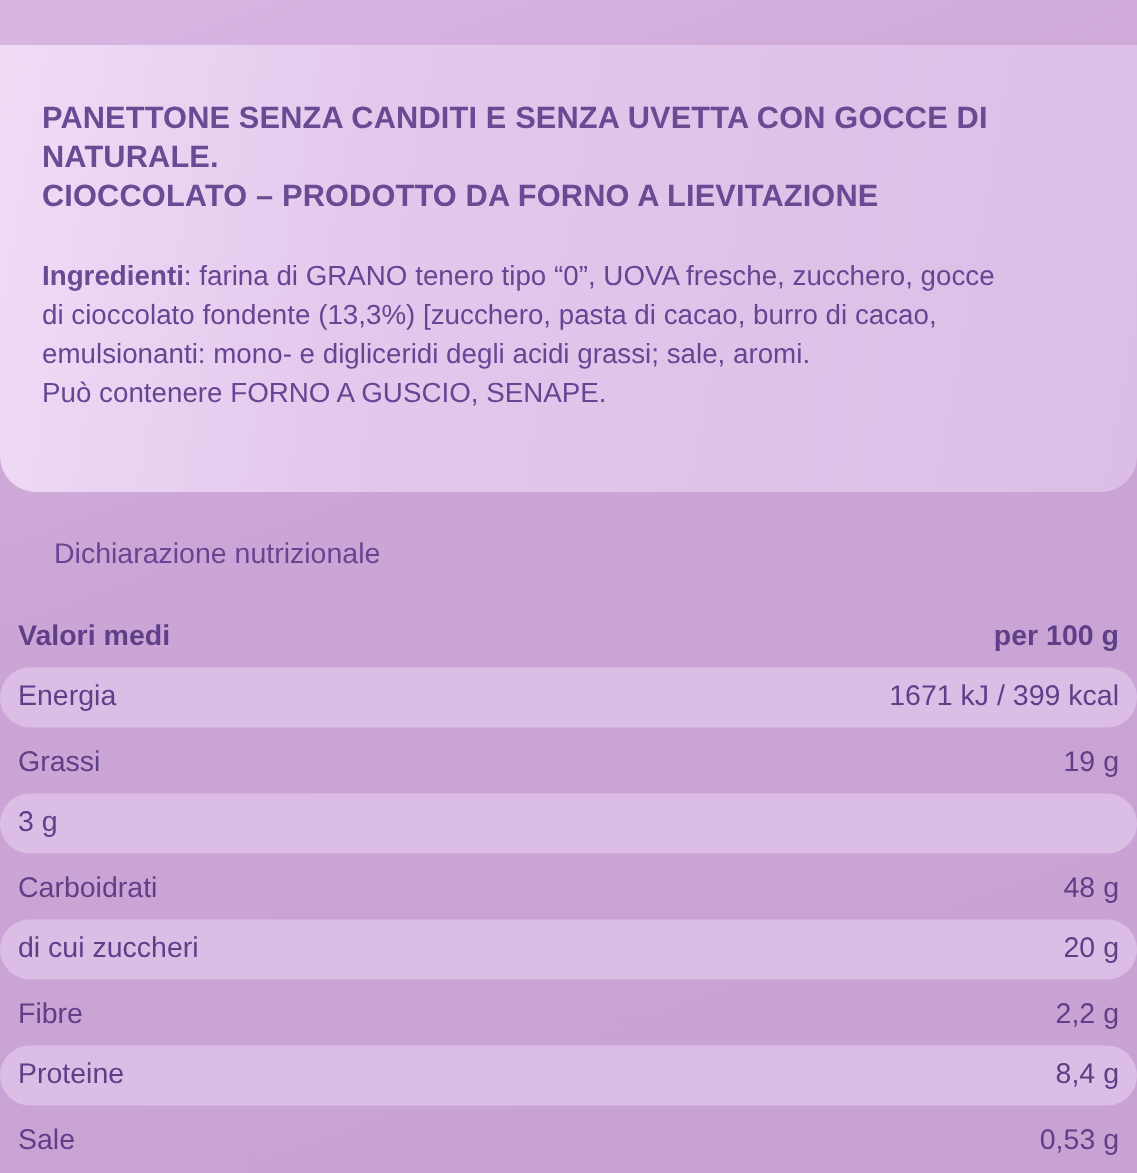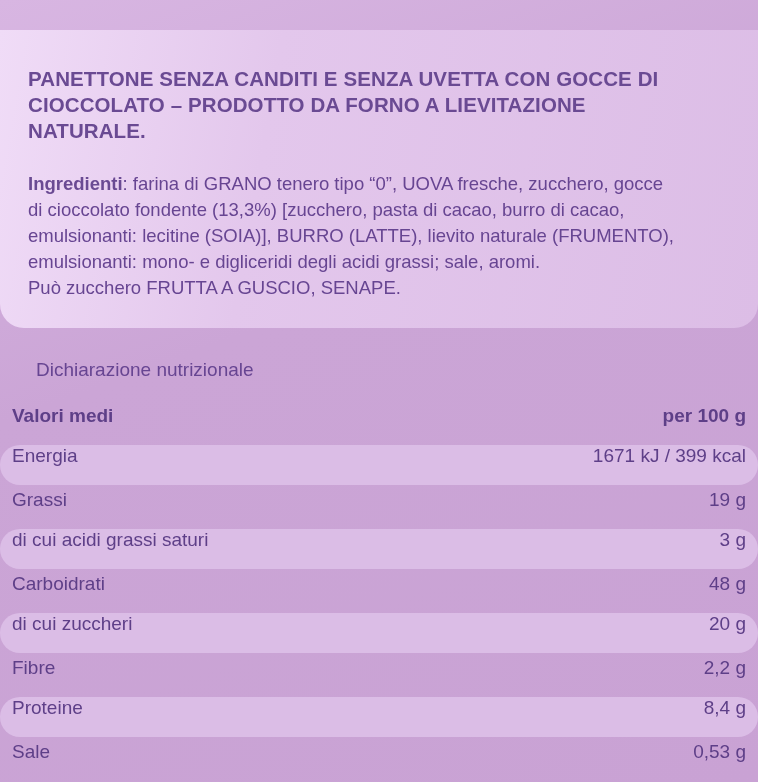--- a/index.html
+++ b/index.html
@@ -26,63 +26,61 @@
     position: absolute; left: 28px; top: 141px; width: 720px;
     font-size: 18.5px; line-height: 26px; color: #674592;
   }
   .ingredients b { font-weight: bold; color: #6a4a93; }
   .section-title {
     position: absolute; left: 12px; top: 359px;
     font-size: 19px; color: #674592; margin-left: 24px;
   }
   .table { position: absolute; left: 0; top: 405px; width: 758px; }
   .row {
-    height: 40px; display: flex; align-items: flex-start; justify-content: space-between;
+    height: 40px; display: flex; align-items: center; justify-content: space-between;
     box-sizing: border-box; padding: 0 12px;
     font-size: 19px; color: #5e3f88;
   }
   .row.hl { background: #dbbde6; border-radius: 20px; margin: 0 0 4px 0; }
   .row.head { font-weight: bold; height: 40px; }
   .row .val { text-align: right; }
 </style>
 </head>
 <body>
 
 <div class="card">
   <div class="title">
     <div>PANETTONE SENZA CANDITI E SENZA UVETTA CON GOCCE DI</div>
+    <div>NATURALE.</div>
     <div>CIOCCOLATO – PRODOTTO DA FORNO A LIEVITAZIONE</div>
-    <div>NATURALE.</div>
   </div>
   <div class="ingredients">
     <div><b>Ingredienti</b><span>: farina di GRANO tenero tipo “0”, UOVA fresche, zucchero, gocce</span></div>
     <div>di cioccolato fondente (13,3%) [zucchero, pasta di cacao, burro di cacao,</div>
-    <div>emulsionanti: lecitine (SOIA)], BURRO (LATTE), lievito naturale (FRUMENTO),</div>
     <div>emulsionanti: mono- e digliceridi degli acidi grassi; sale, aromi.</div>
-    <div>Può zucchero FRUTTA A GUSCIO, SENAPE.</div>
+    <div>Può contenere FORNO A GUSCIO, SENAPE.</div>
   </div>
 </div>
 
 <div class="section-title">Dichiarazione nutrizionale</div>
 
 <div class="table">
   <div class="row head">
     <span>Valori medi</span>
     <span class="val">per 100 g</span>
   </div>
   <div class="row hl">
     <span>Energia</span>
     <span class="val">1671 kJ / 399 kcal</span>
   </div>
   <div class="row">
     <span>Grassi</span>
     <span class="val">19 g</span>
   </div>
   <div class="row hl">
-    <span>di cui acidi grassi saturi</span>
     <span class="val">3 g</span>
   </div>
   <div class="row">
     <span>Carboidrati</span>
     <span class="val">48 g</span>
   </div>
   <div class="row hl">
     <span>di cui zuccheri</span>
     <span class="val">20 g</span>
   </div>

